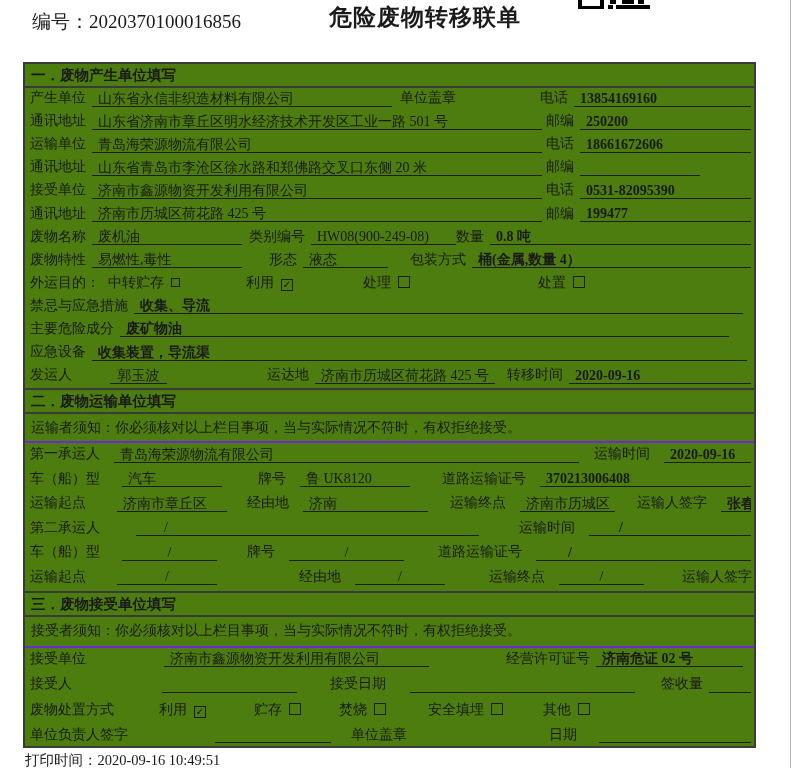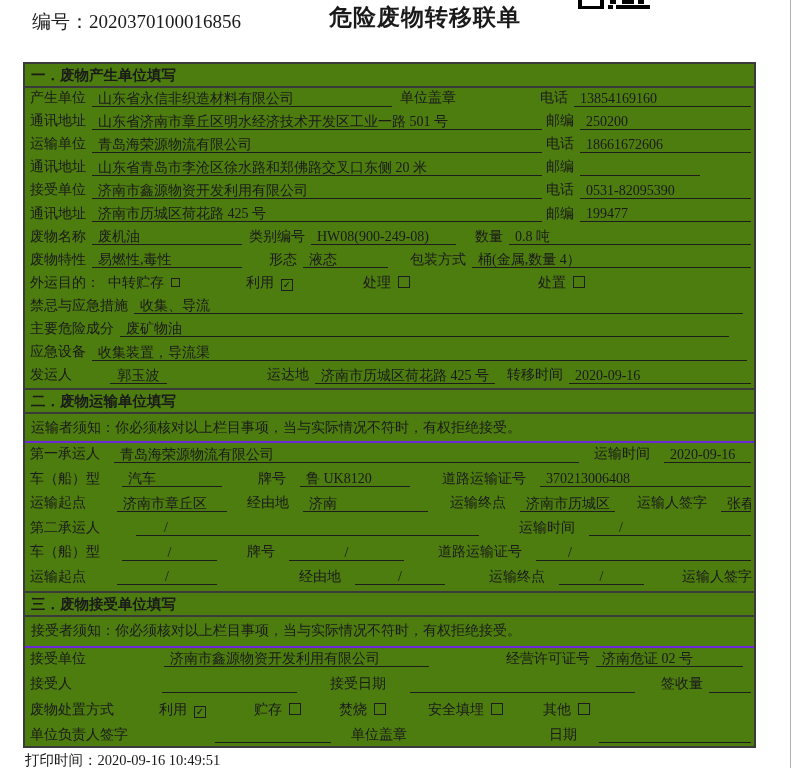--- a/index.html
+++ b/index.html
@@ -18,21 +18,21 @@
   .sec.mid{border-top:2px solid #3a3a3a;}
   .note{height:27px;display:flex;align-items:center;padding-left:6px;border-bottom:2px solid #6d28d9;}
   .row{display:flex;align-items:center;padding:0 3px 0 5px;box-sizing:border-box;}
   .row>*{margin-bottom:3px;}
   .h1{height:23.1px;}
   .h2{height:24.6px;gap:8px;}
   .h3{height:25.3px;}
   .lbl{white-space:nowrap;flex:0 0 auto;margin-right:6px;}
   .fld{border-bottom:1px solid #1d1d1d;white-space:nowrap;overflow:hidden;height:17px;line-height:17px;
        padding-left:6px;flex:0 0 auto;box-sizing:border-box;}
-  .fld.grow{flex:1 1 auto;}
+  .fld.grow{flex:1 1 auto;font-weight:bold;}
   .fld.ctr{text-align:center;padding-left:0;}
   .opt{white-space:nowrap;flex:0 0 auto;}
   .box{display:inline-block;box-sizing:border-box;width:12px;height:12px;border:1px solid #1d1d1d;
        margin-left:7px;font:10px/10px "DejaVu Sans",sans-serif;text-align:center;vertical-align:-1px;color:#111;}
   .box.sm{width:9px;height:9px;font:7px/7px "DejaVu Sans",sans-serif;vertical-align:0;}
   .footer{position:absolute;left:25px;top:751px;font-size:14.5px;white-space:nowrap;}
 </style>
 </head>
 <body>
 
@@ -100,21 +100,21 @@
       <span class="fld" style="width:450px">济南市历城区荷花路 425 号</span>
       <span class="lbl" style="margin-left:4px">邮编</span>
       <span class="fld grow">199477</span>
     </div>
 
     <div class="row h1">
       <span class="lbl">废物名称</span>
       <span class="fld" style="width:150px">废机油</span>
       <span class="lbl" style="margin-left:7px">类别编号</span>
       <span class="fld" style="width:145px">HW08(900-249-08)</span>
-      <span class="lbl" style="margin-left:19px">数量</span>
+      <span class="lbl" style="margin-left:0">数量</span>
       <span class="fld grow">0.8 吨</span>
     </div>
 
     <div class="row h1">
       <span class="lbl">废物特性</span>
       <span class="fld" style="width:150px">易燃性,毒性</span>
       <span class="lbl" style="margin-left:27px">形态</span>
       <span class="fld" style="width:85px">液态</span>
       <span class="lbl" style="margin-left:22px">包装方式</span>
       <span class="fld grow">桶(金属,数量 4）</span>

